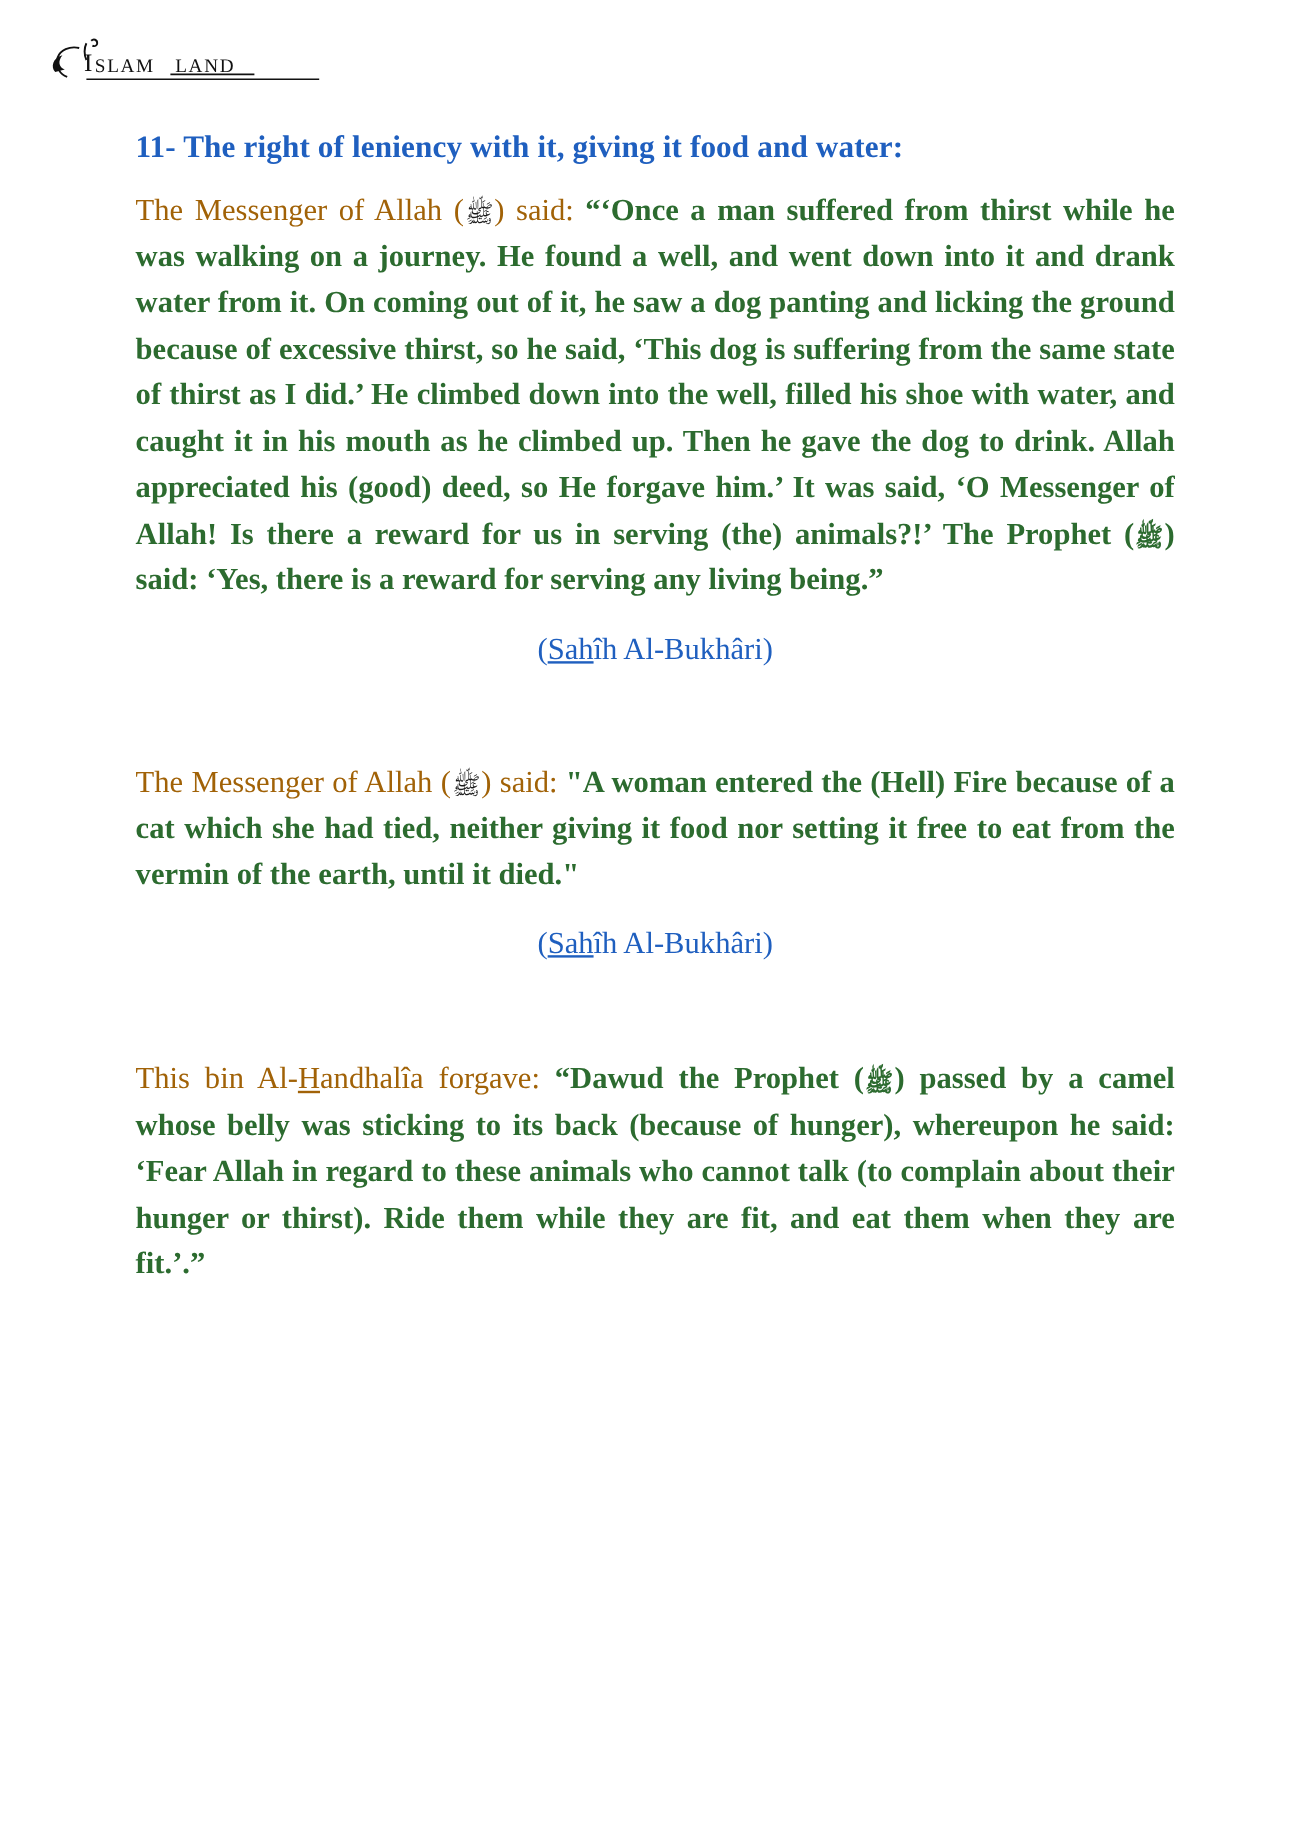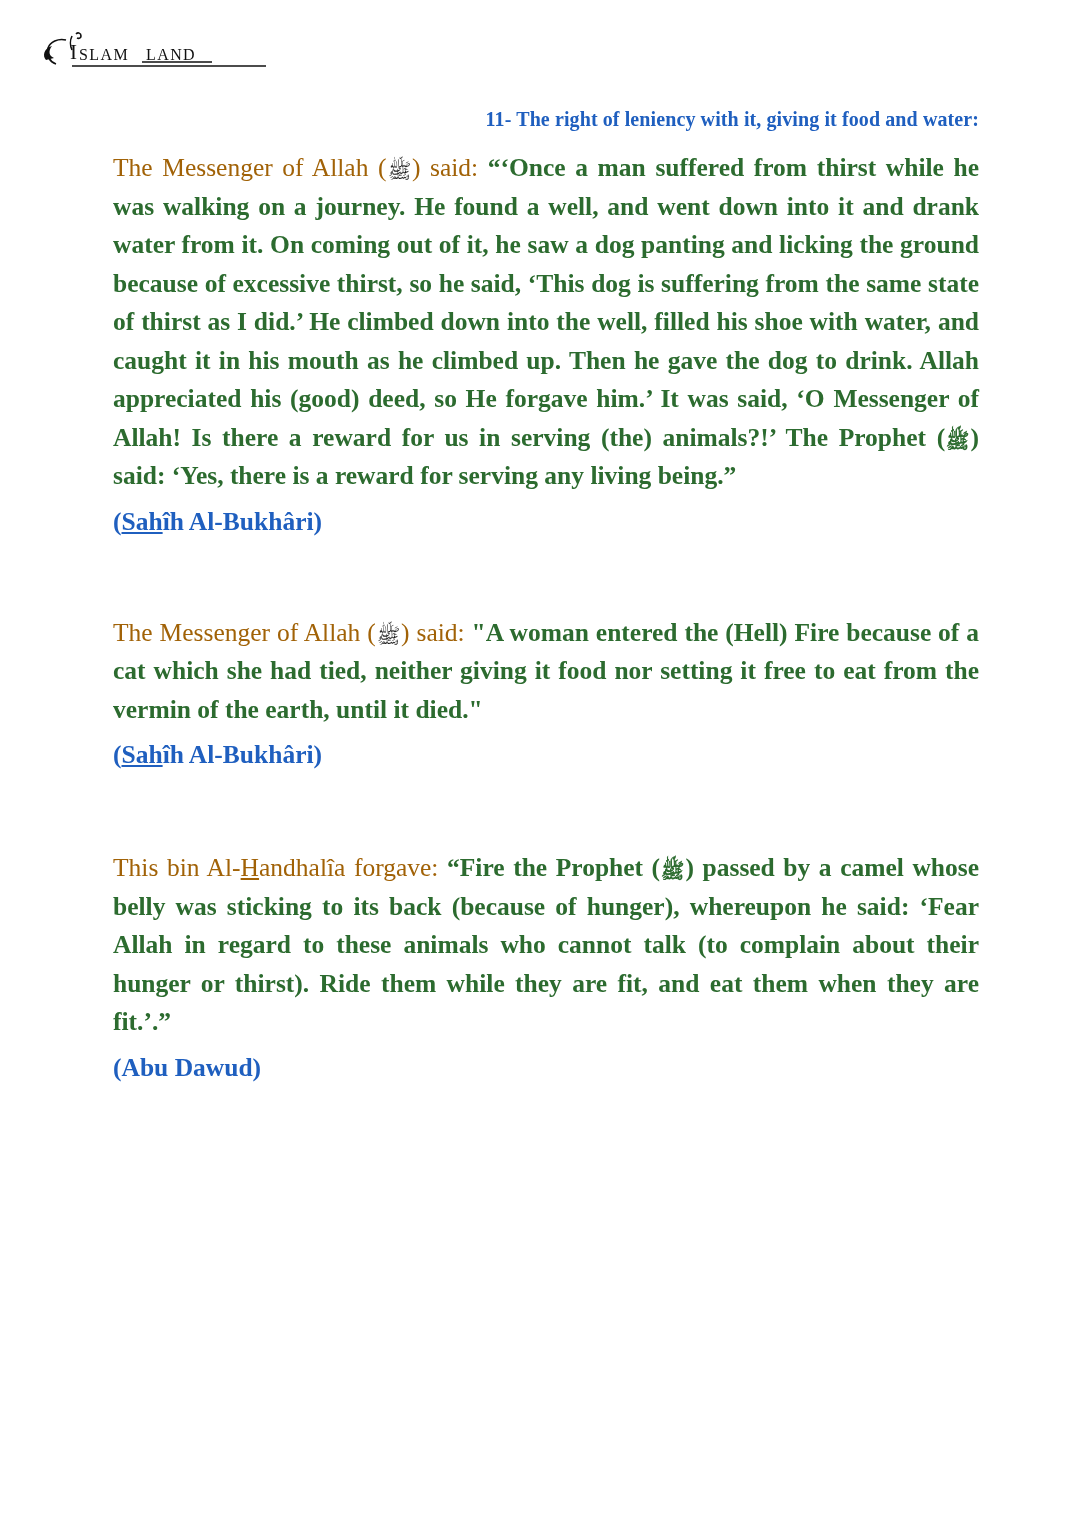--- a/index.html
+++ b/index.html
@@ -34,26 +34,25 @@
   
   .content {
     position: absolute;
     top: 108px;
     left: 113px;
     width: 866px;
   }
 
   h1.section-title {
     font-family: "Liberation Serif", serif;
-    font-size: 20px;
+    font-size: 26px;
     font-weight: bold;
     color: #1F5FBF;
     margin: 0 0 18px 0;
     letter-spacing: 0.1px;
-    text-align: right;
   }
 
   p.para {
     font-size: 25.5px;
     line-height: 38.5px;
     margin: 0;
     text-align: justify;
     text-justify: inter-word;
     color: #1a1a1a;
   }
@@ -74,23 +73,22 @@
     line-height: 1;
     vertical-align: -2px;
     font-family: "DejaVu Sans", sans-serif;
     transform: scaleX(0.92);
   }
 
   .source {
     font-size: 25.5px;
     line-height: 36px;
     color: #1F5FBF;
-    text-align: left;
-    margin: 8px 0 0 0;
-    font-weight: bold;
+    text-align: center;
+    margin: 20px 0 0 0;
   }
   .source .sahih-u {
     text-decoration: underline;
   }
 
   .gap-lg { height: 74px; }
   .gap-xl { height: 76px; }
 </style>
 </head>
 <body>
@@ -133,18 +131,17 @@
     <p class="para">
       <span class="narrator">The Messenger of Allah (</span><span class="pbuh">ﷺ</span><span class="narrator">) said:</span>
       <span class="quote">"A woman entered the (Hell) Fire because of a cat which she had tied, neither giving it food nor setting it free to eat from the vermin of the earth, until it died."</span>
     </p>
     <p class="source"><span>(</span><span class="sahih-u">Sah</span><span>îh Al-Bukhâri)</span></p>
 
     <div class="gap-xl"></div>
 
     <p class="para">
       <span class="narrator">This bin Al-</span><span class="narrator underline-letter">H</span><span class="narrator">andhalîa forgave:</span>
-      <span class="quote">“Fire the Prophet (</span><span class="pbuh quote">ﷺ</span><span class="quote">) passed by a camel whose belly was sticking to its back (because of hunger), whereupon he said: ‘Fear Allah in regard to these animals who cannot talk (to complain about their hunger or thirst). Ride them while they are fit, and eat them when they are fit.’.”</span>
+      <span class="quote">“Dawud the Prophet (</span><span class="pbuh quote">ﷺ</span><span class="quote">) passed by a camel whose belly was sticking to its back (because of hunger), whereupon he said: ‘Fear Allah in regard to these animals who cannot talk (to complain about their hunger or thirst). Ride them while they are fit, and eat them when they are fit.’.”</span>
     </p>
-    <p class="source">(Abu Dawud)</p>
 
   </div>
 </div>
 
 </body></html>

